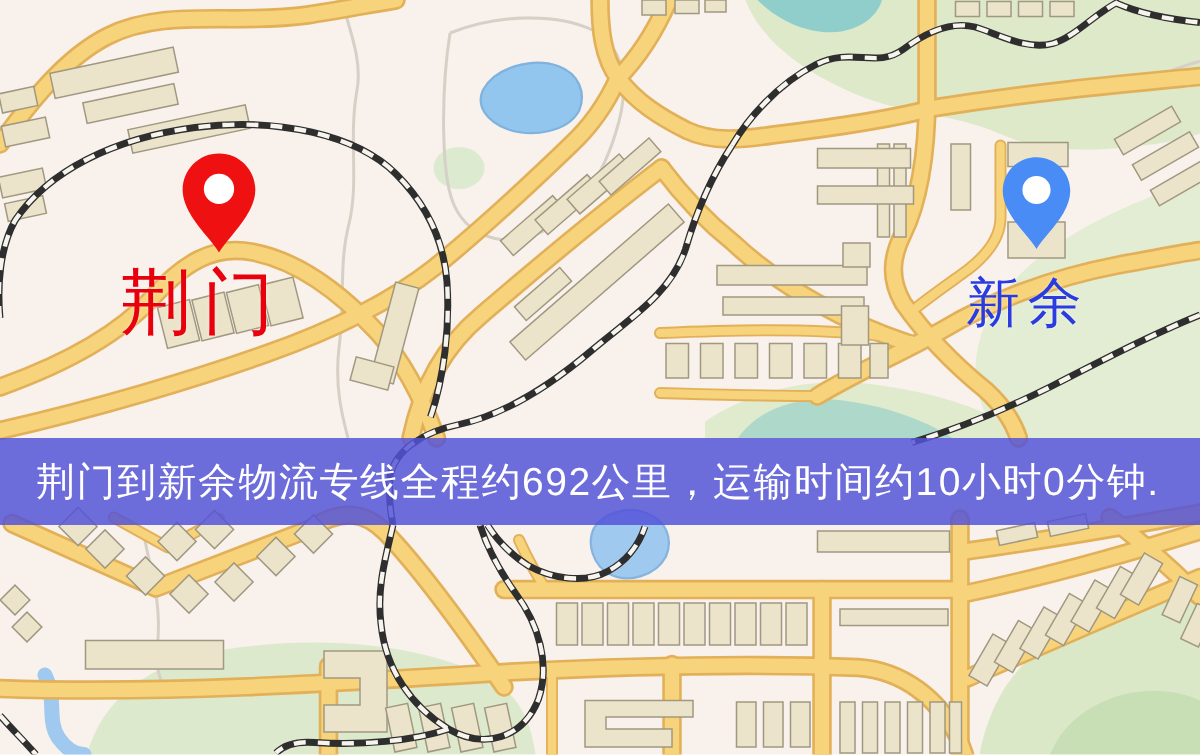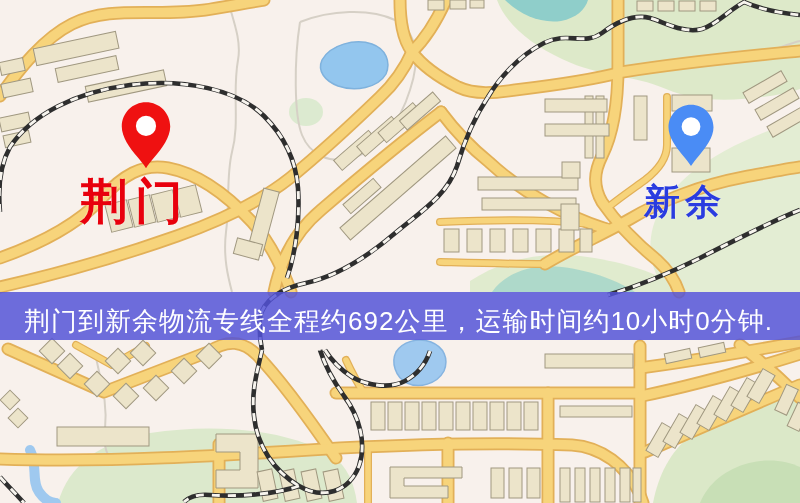--- a/index.html
+++ b/index.html
@@ -16,26 +16,26 @@
   
   g.rail-b use{stroke:#2e2e2e;stroke-width:4.6;fill:none;stroke-linecap:butt;}
   g.rail-d use{stroke:#f7f4ee;stroke-width:2.9;stroke-dasharray:8 8;fill:none;}
 
   
   g.bld rect,g.bld path{fill:#ece4ca;stroke:#a09880;stroke-width:1;}
 
   .gray-path{stroke:#d6d0c6;stroke-width:2;fill:none;}
 
   .pin{position:absolute;}
-  .map-label{position:absolute;font-weight:700;white-space:nowrap;
+  .map-label{position:absolute;font-weight:400;white-space:nowrap;
              text-shadow:0 0 2px rgba(255,255,255,.6);}
   #origin-label{left:80px;top:170px;font-size:48px;color:#e8000d;letter-spacing:7px;}
   #destination-label{left:644px;top:178px;font-size:36px;color:#2a3ce0;letter-spacing:5px;}
 
-  #route-banner{position:absolute;left:0;top:292px;width:800px;height:48px;
+  #route-banner{position:absolute;left:0;top:292px;width:800px;height:58px;
                 background:rgba(82,82,216,0.84);}
   #route-banner .banner-text{display:block;line-height:58px;padding-left:24px;
                 color:#ffffff;font-size:26px;letter-spacing:1px;white-space:nowrap;}
 </style>
 </head>
 <body>
 
 <div id="stage">
 
   <svg id="map-svg" width="800" height="503" viewBox="0 0 800 503">

